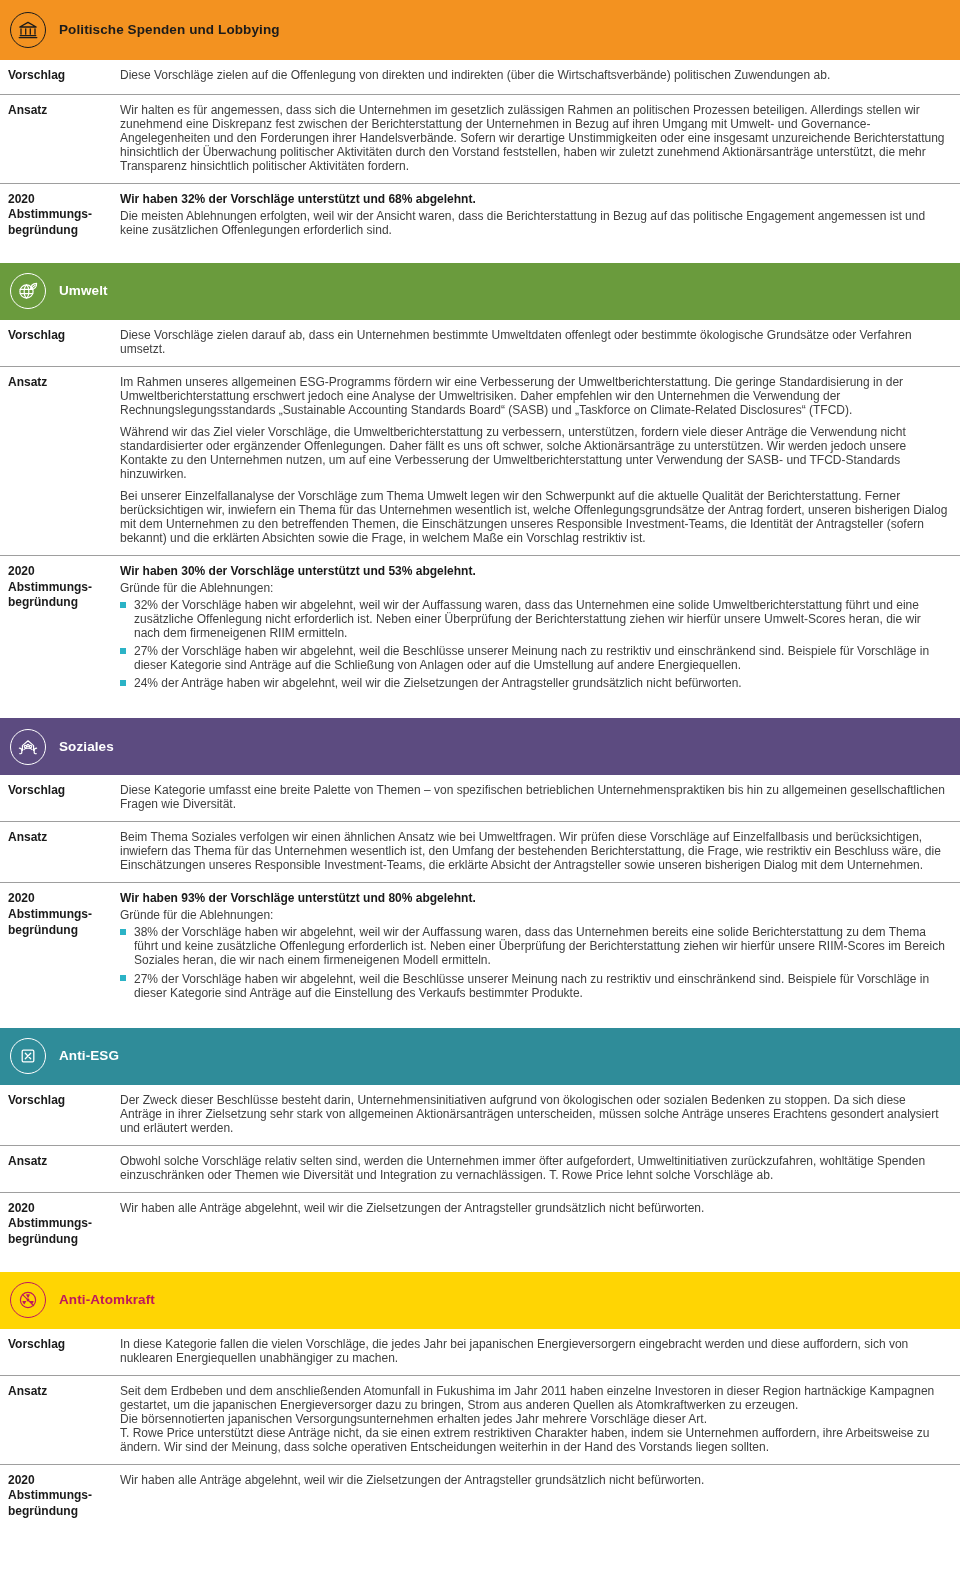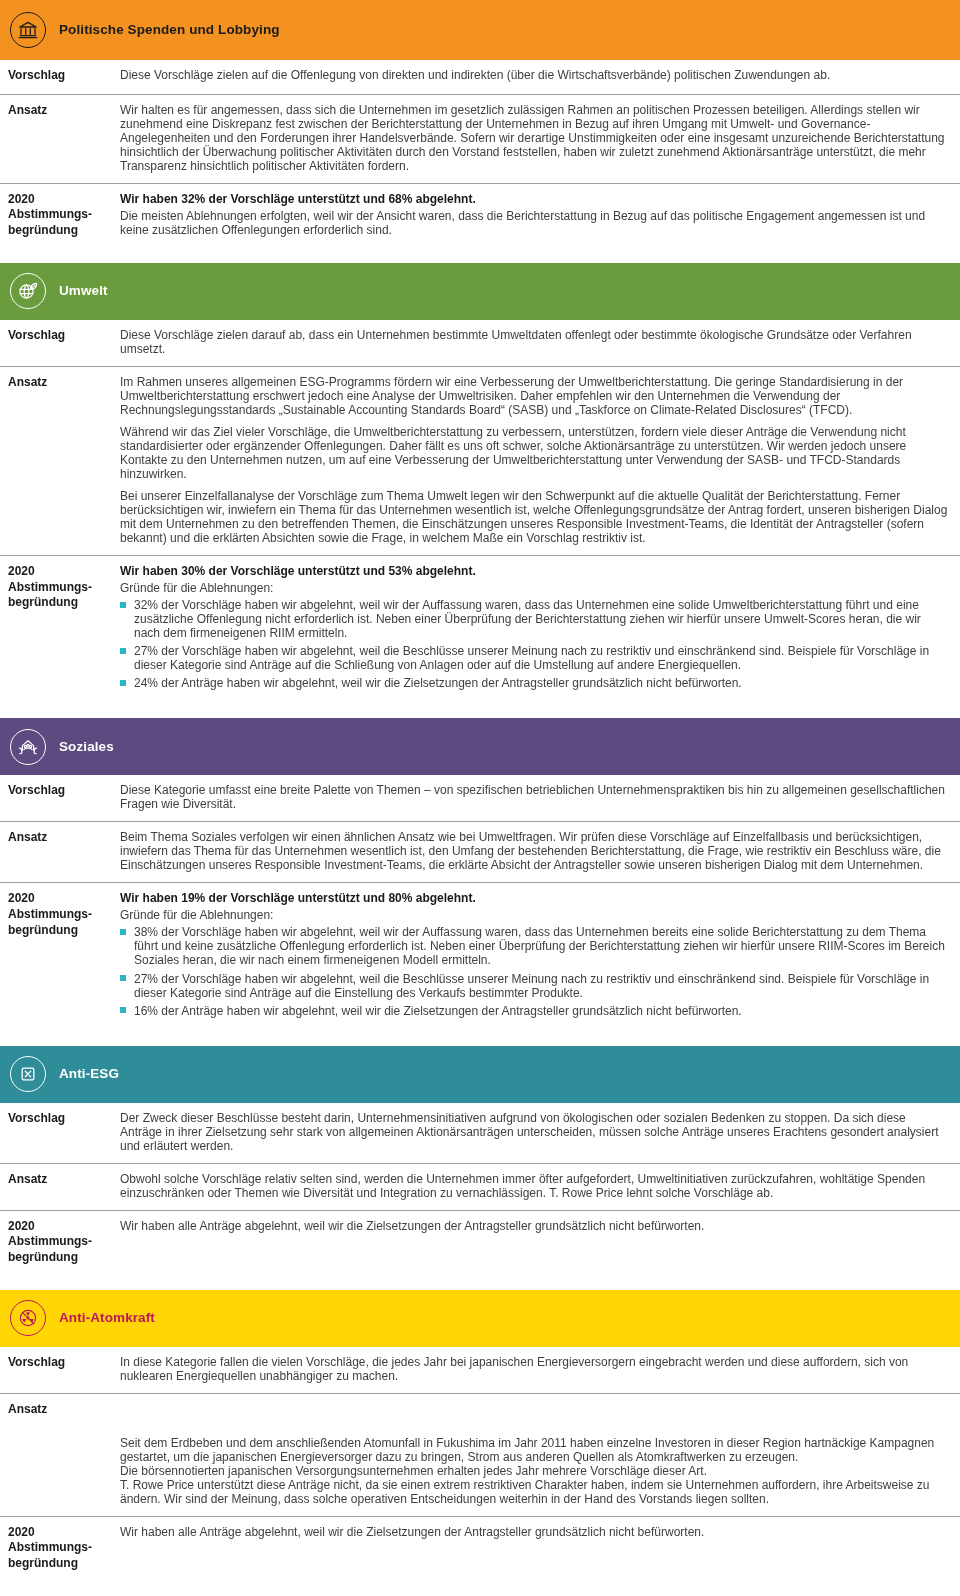--- a/index.html
+++ b/index.html
@@ -186,26 +186,25 @@
       <div class="row-label">Ansatz</div>
       <div class="row-content">
         <p>Beim Thema Soziales verfolgen wir einen ähnlichen Ansatz wie bei Umweltfragen. Wir prüfen diese Vorschläge auf Einzelfallbasis und berücksichtigen, inwiefern das Thema für das Unternehmen wesentlich ist, den Umfang der bestehenden Berichterstattung, die Frage, wie restriktiv ein Beschluss wäre, die Einschätzungen unseres Responsible Investment-Teams, die erklärte Absicht der Antragsteller sowie unseren bisherigen Dialog mit dem Unternehmen.</p>
       </div>
     </div>
     <div class="row">
       <div class="row-label">2020
 Abstimmungs-
 begründung</div>
       <div class="row-content">
-        <p class="b">Wir haben 19% der Vorschläge unterstützt und 80% abgelehnt.</p>
+        <p class="b">Wir haben 93% der Vorschläge unterstützt und 80% abgelehnt.</p>
         <p>Gründe für die Ablehnungen:</p>
         <ul class="reasons" style="--bullet: #2BB3C6;">
           <li>38% der Vorschläge haben wir abgelehnt, weil wir der Auffassung waren, dass das Unternehmen bereits eine solide Berichterstattung zu dem Thema führt und keine zusätzliche Offenlegung erforderlich ist. Neben einer Überprüfung der Berichterstattung ziehen wir hierfür unsere RIIM-Scores im Bereich Soziales heran, die wir nach einem firmeneigenen Modell ermitteln.</li>
           <li>27% der Vorschläge haben wir abgelehnt, weil die Beschlüsse unserer Meinung nach zu restriktiv und einschränkend sind. Beispiele für Vorschläge in dieser Kategorie sind Anträge auf die Einstellung des Verkaufs bestimmter Produkte.</li>
-          <li>16% der Anträge haben wir abgelehnt, weil wir die Zielsetzungen der Antragsteller grundsätzlich nicht befürworten.</li>
         </ul>
       </div>
     </div>
   </div>
 </section>
 
 <section class="category">
   <header class="cat-header" style="background-color: rgb(47, 140, 153); color: rgb(255, 255, 255);">
     <span class="cat-icon">
       <svg viewBox="0 0 24 24" fill="none" stroke="currentColor" stroke-width="1.3" stroke-linecap="round" stroke-linejoin="round">
@@ -256,21 +255,21 @@
   <div class="rows">
     <div class="row">
       <div class="row-label">Vorschlag</div>
       <div class="row-content">
         <p>In diese Kategorie fallen die vielen Vorschläge, die jedes Jahr bei japanischen Energieversorgern eingebracht werden und diese auffordern, sich von nuklearen Energiequellen unabhängiger zu machen.</p>
       </div>
     </div>
     <div class="row">
       <div class="row-label">Ansatz</div>
       <div class="row-content">
-        <p style="white-space: pre-line; margin-top: 34px;">Seit dem Erdbeben und dem anschließenden Atomunfall in Fukushima im Jahr 2011 haben einzelne Investoren in dieser Region hartnäckige Kampagnen gestartet, um die japanischen Energieversorger dazu zu bringen, Strom aus anderen Quellen als Atomkraftwerken zu erzeugen.
+        <p style="white-space: pre-line;">Seit dem Erdbeben und dem anschließenden Atomunfall in Fukushima im Jahr 2011 haben einzelne Investoren in dieser Region hartnäckige Kampagnen gestartet, um die japanischen Energieversorger dazu zu bringen, Strom aus anderen Quellen als Atomkraftwerken zu erzeugen.
 Die börsennotierten japanischen Versorgungsunternehmen erhalten jedes Jahr mehrere Vorschläge dieser Art.
 T. Rowe Price unterstützt diese Anträge nicht, da sie einen extrem restriktiven Charakter haben, indem sie Unternehmen auffordern, ihre Arbeitsweise zu ändern. Wir sind der Meinung, dass solche operativen Entscheidungen weiterhin in der Hand des Vorstands liegen sollten.</p>
       </div>
     </div>
     <div class="row">
       <div class="row-label">2020
 Abstimmungs-
 begründung</div>
       <div class="row-content">
         <p>Wir haben alle Anträge abgelehnt, weil wir die Zielsetzungen der Antragsteller grundsätzlich nicht befürworten.</p>

